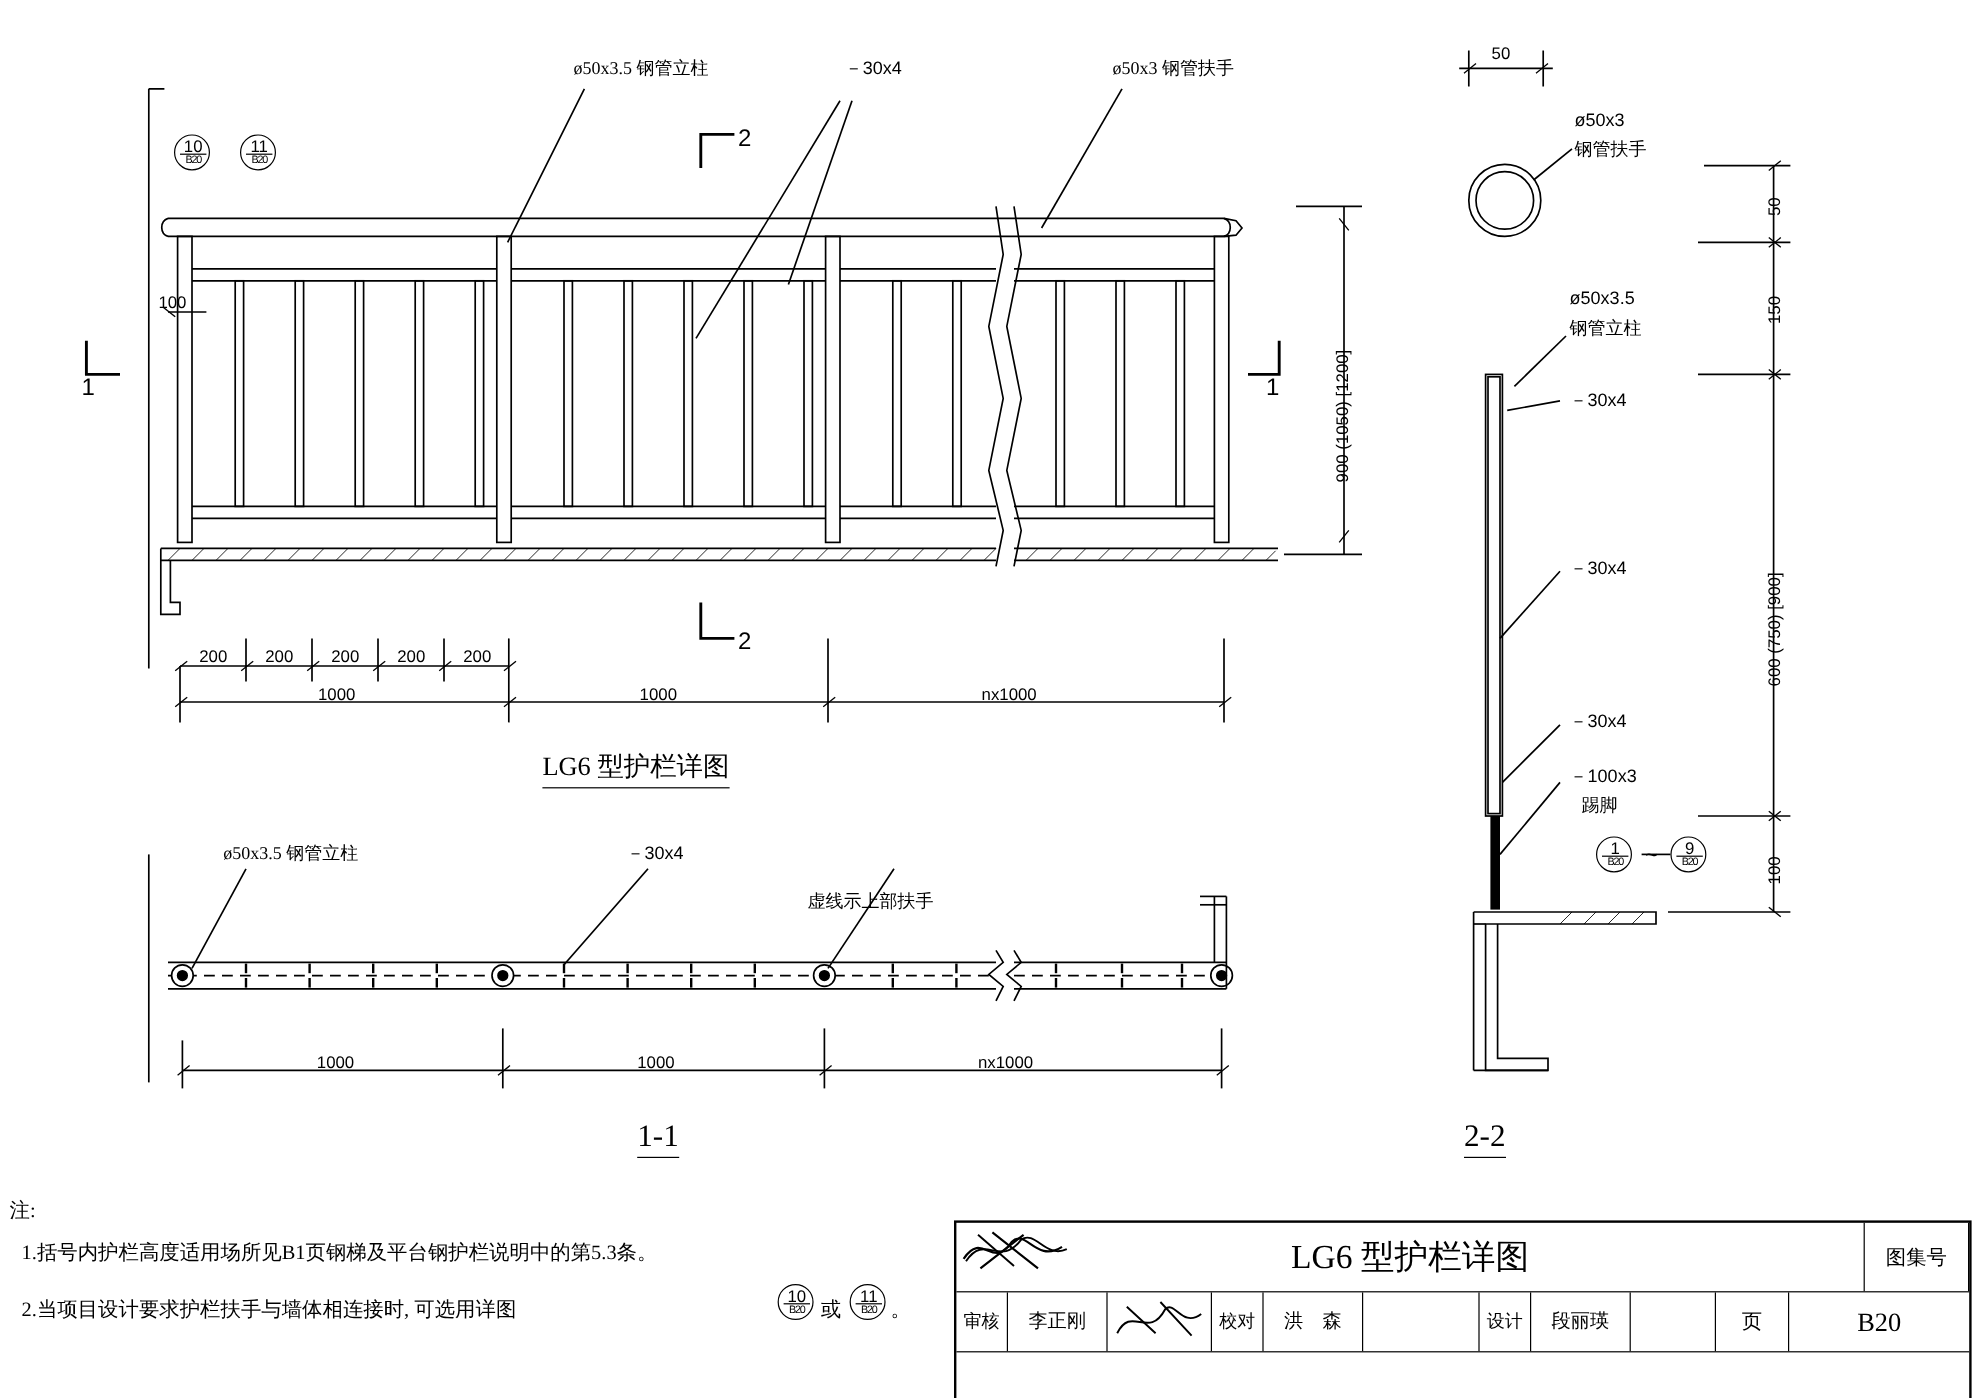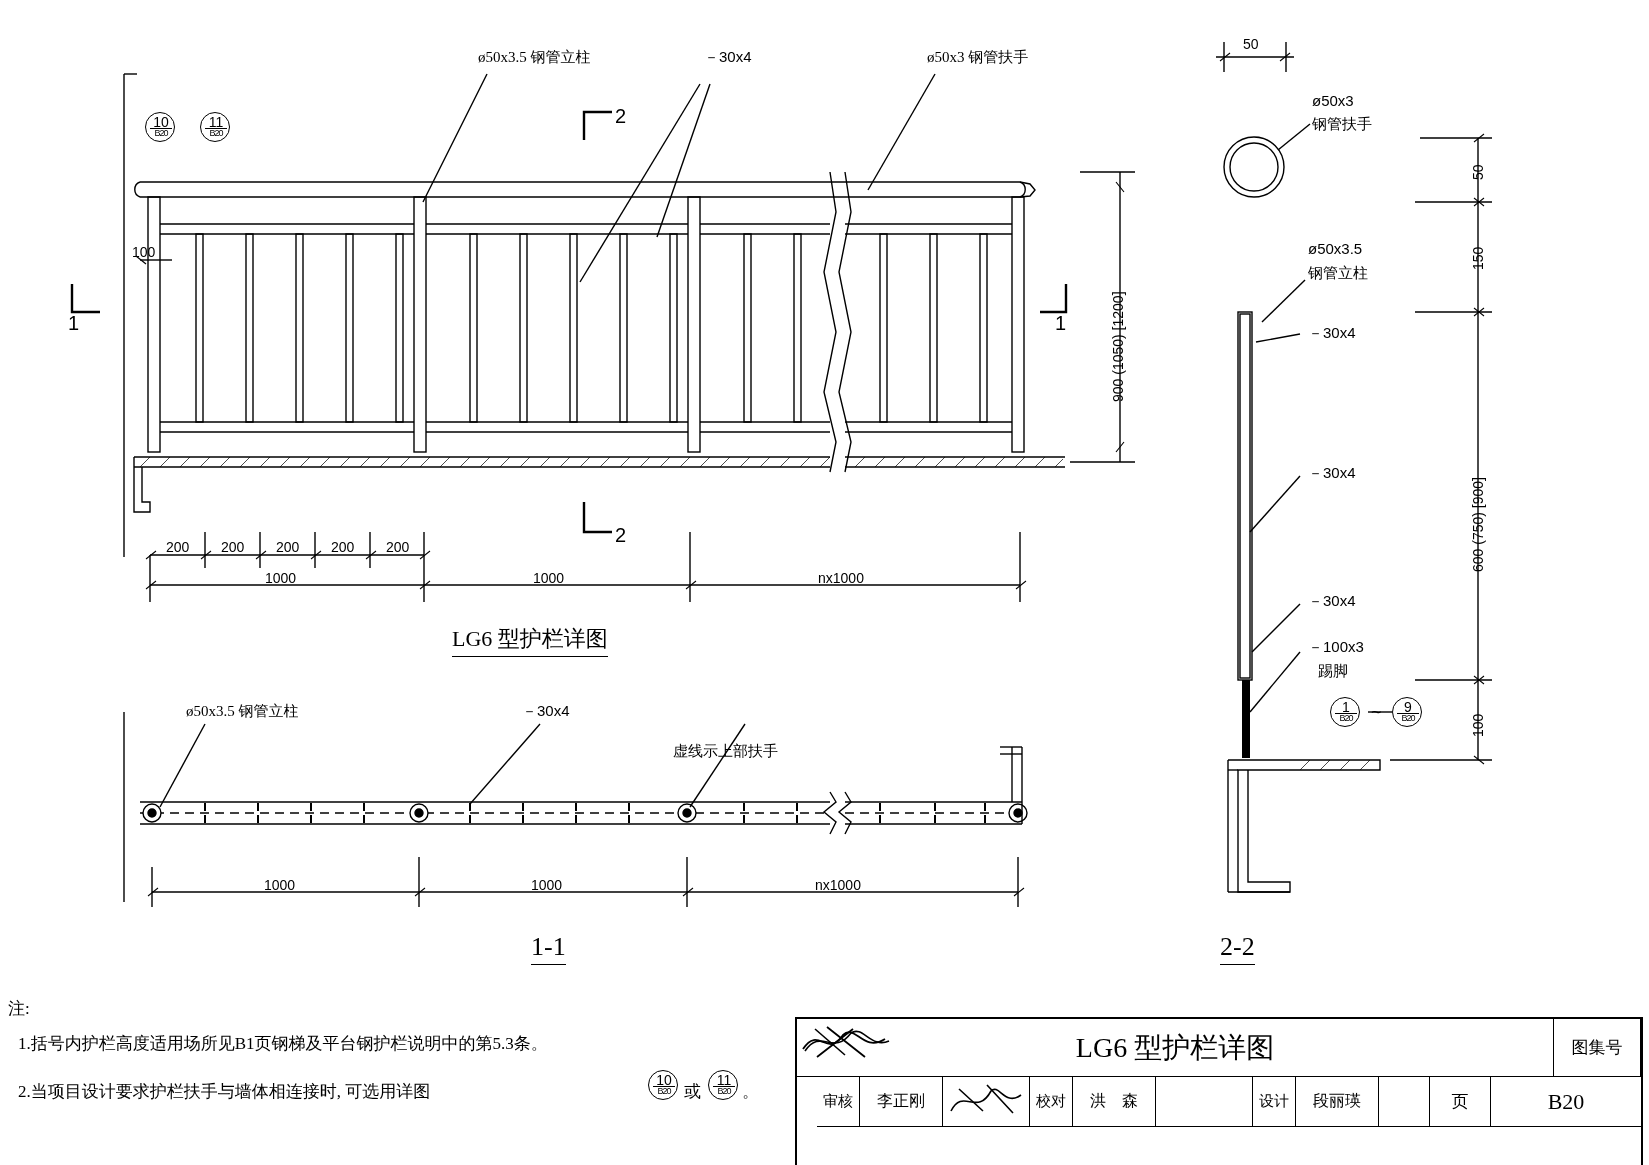--- a/index.html
+++ b/index.html
@@ -407,21 +407,21 @@
   <span class="bar"></span>
   <span class="den">B20</span>
 </div>
 <div class="note" style="left:742px;top:1068px;">。</div>
 
 <div style="position:absolute;left:795px;top:1005px;width:848px;height:158px;border:2.5px solid #000;box-sizing:border-box;">
   <div style="display:flex;height:58px;border-bottom:1.6px solid #000;box-sizing:border-box;text-align:center;">
     <div style="flex:1;display:flex;align-items:center;justify-content:center;font-size:28px;font-family:'Liberation Serif',serif;border-right:1.6px solid #000;">LG6 型护栏详图</div>
     <div style="width:86px;display:flex;align-items:center;justify-content:center;font-size:17px;border-right:1.6px solid #000;">图集号</div>
   </div>
-  <div style="display:flex;height:50px;border-bottom:1.6px solid #000;box-sizing:border-box;margin-left:20px;">
+  <div style="display:flex;height:50px;border-bottom:1.6px solid #000;box-sizing:border-box;">
     <div style="width:42px;display:flex;align-items:center;justify-content:center;font-size:15px;border-right:1.2px solid #000;">审核</div>
     <div style="width:82px;display:flex;align-items:center;justify-content:center;font-size:16px;border-right:1.2px solid #000;">李正刚</div>
     <div style="width:86px;border-right:1.2px solid #000;position:relative;">
       <svg width="86" height="48">
             <g stroke="#000" fill="none" stroke-width="1.6">
         <path d="M8 34 C20 10, 34 40, 48 14 C56 6, 62 30, 78 18"></path>
         <path d="M16 12 L40 34 M44 8 L70 36"></path>
       </g>
           </svg>
     </div>

